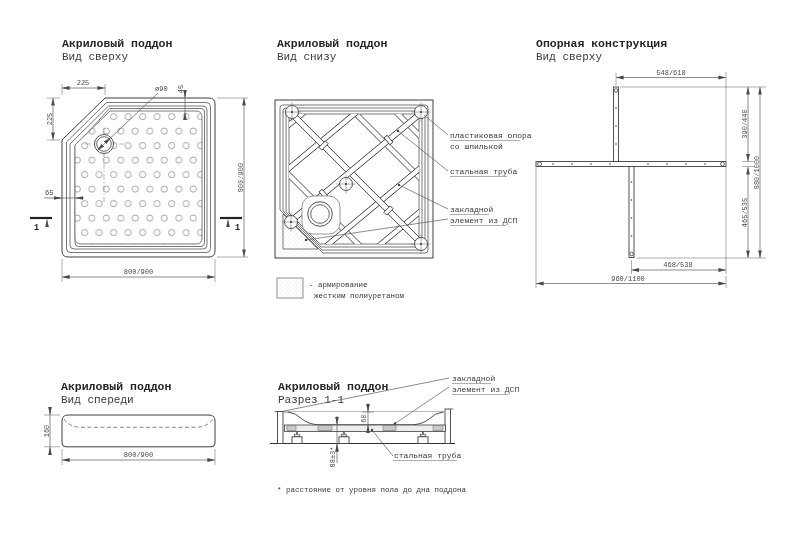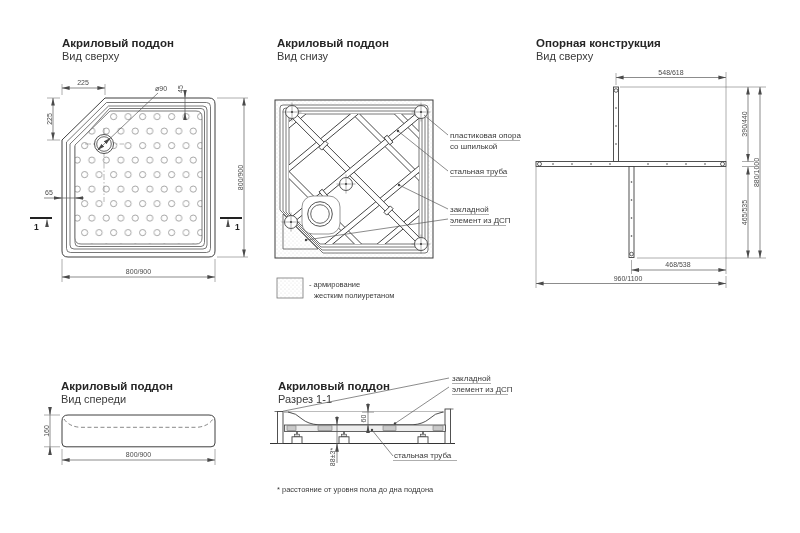--- a/index.html
+++ b/index.html
@@ -1,17 +1,17 @@
 <!DOCTYPE html>
 <html><head>
 <meta charset="utf-8">
 <style>
   html,body{margin:0;padding:0;background:#fff;}
   #page{position:relative;width:800px;height:533px;background:#ffffff;overflow:hidden;
-        font-family:Liberation Sans, sans-serif;border-radius:19px;}
+        font-family:Liberation Mono, monospace;}
   svg{position:absolute;left:0;top:0;}
   text{fill:#3d3d3d;}
   .title{font-size:11.5px;font-weight:bold;fill:#262626;}
   .subtitle{font-size:11px;fill:#3a3a3a;}
   .dim{font-size:7px;fill:#4a4a4a;}
   .lbl{font-size:8px;fill:#3a3a3a;}
   .small{font-size:7.5px;fill:#3a3a3a;}
   .mark1{font-size:8.5px;font-weight:bold;fill:#222;}
   .ol{stroke:#3f3f3f;stroke-width:1;fill:none;}
   .ol2{stroke:#555;stroke-width:0.8;fill:none;}

